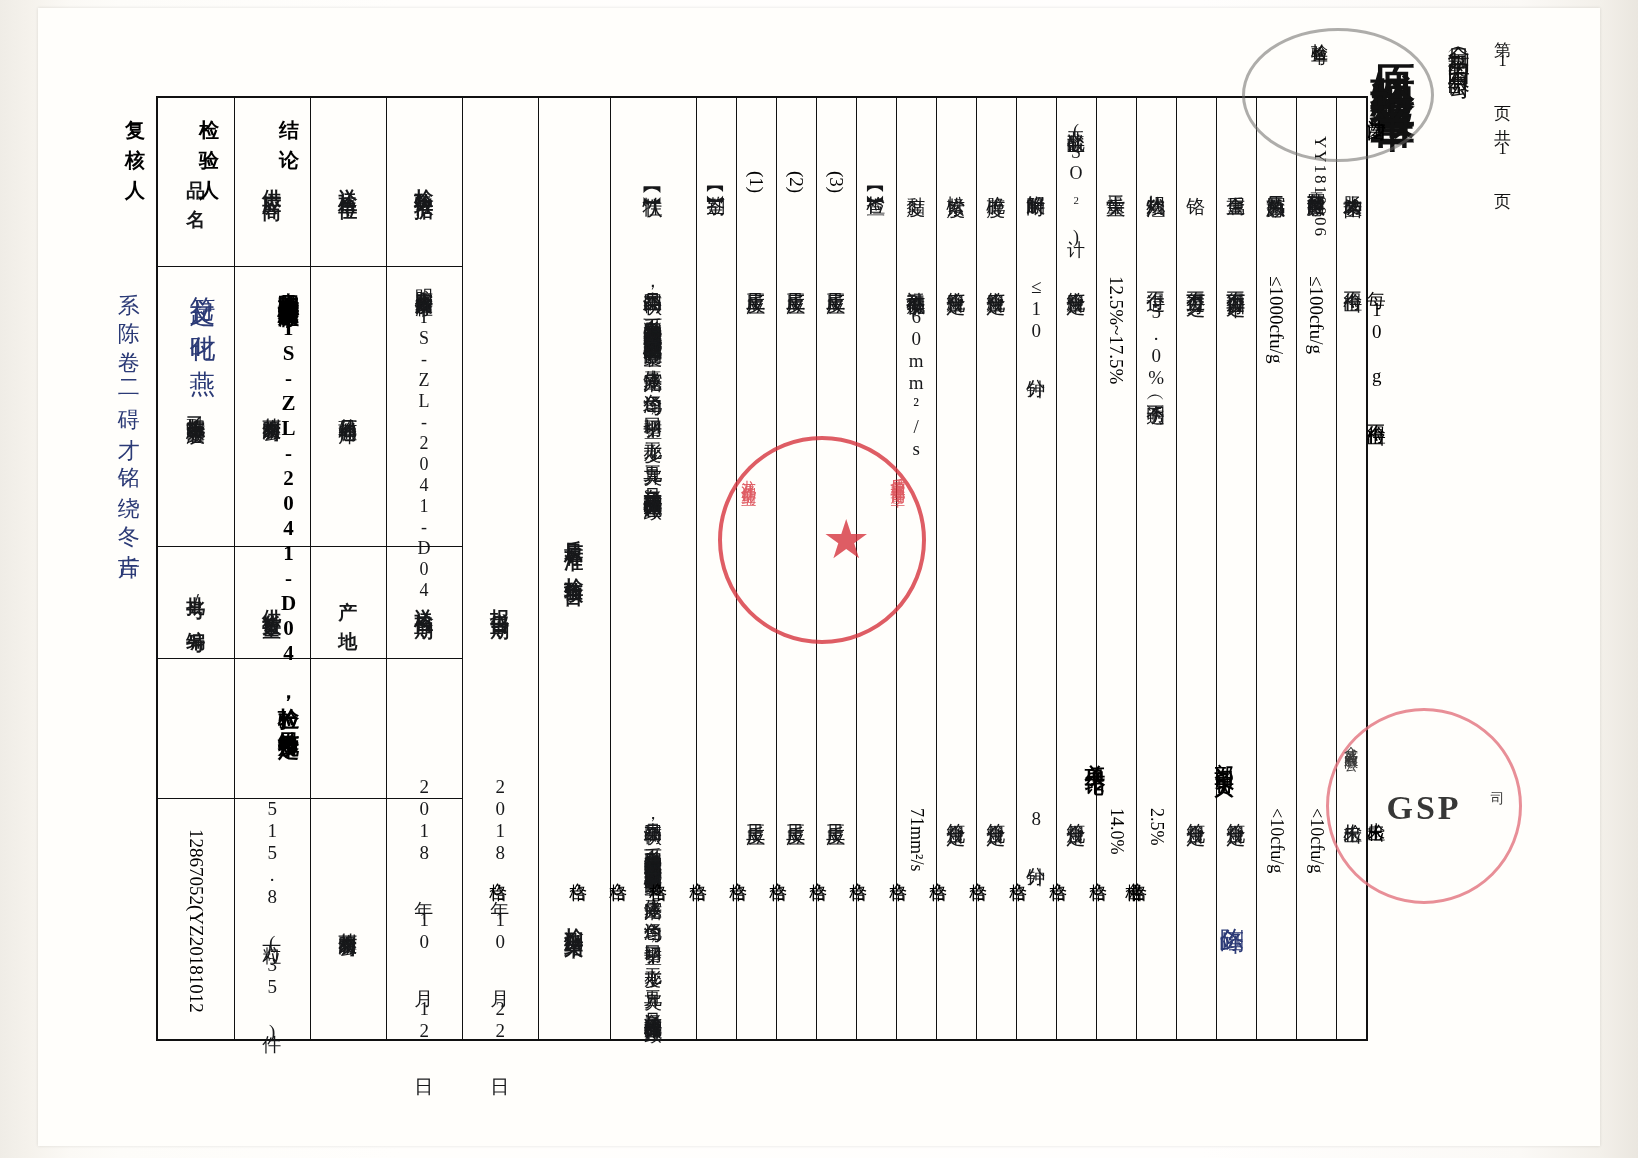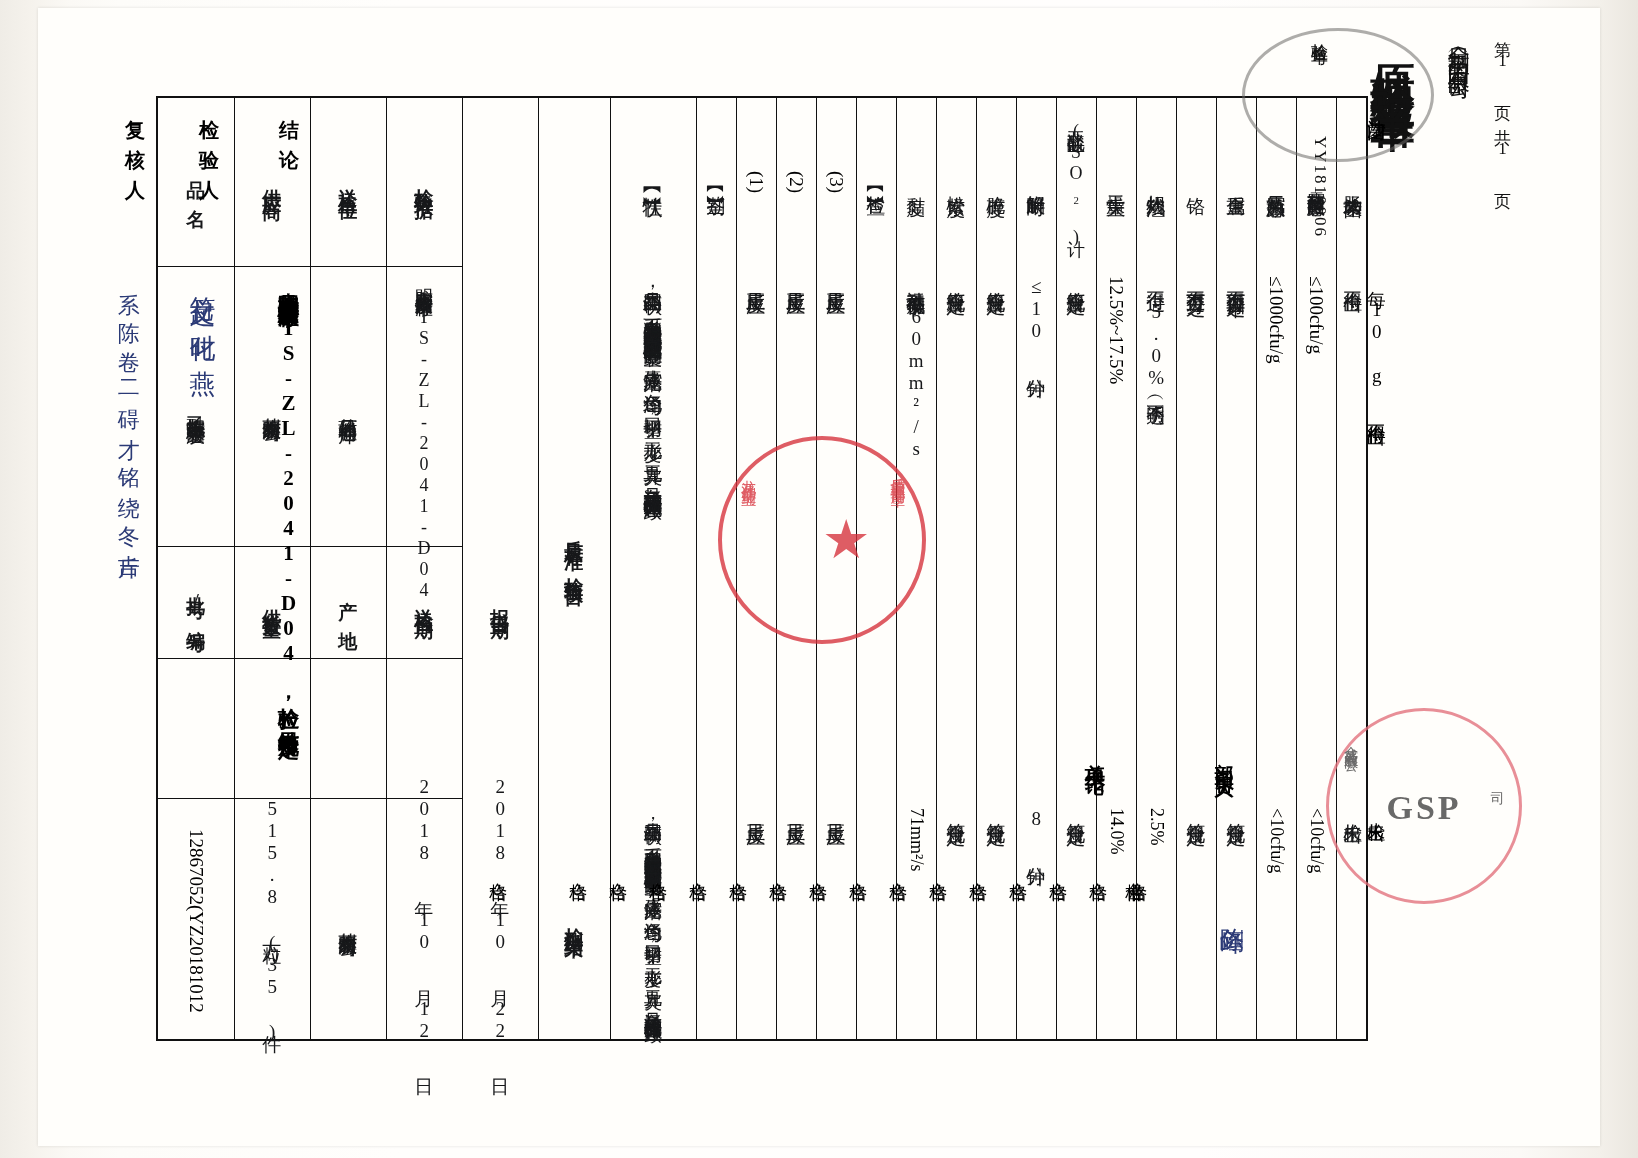--- a/index.html
+++ b/index.html
@@ -106,21 +106,21 @@
     border-radius: 50%;
     opacity: 0.78;
     pointer-events: none;
   }
   .stamp-red {
     border: 4px solid #d6303a;
     color: #d6303a;
   }
   .stamp-pink {
     border: 3px solid #e2707c;
-    color: #404040;
+    color: #000000;
   }
   .stamp-text {
     position: absolute;
     width: 100%; text-align: center;
     font-size: 15px;
     letter-spacing: 2px;
   }
   .star {
     position: absolute;
     left: 50%; top: 50%;

